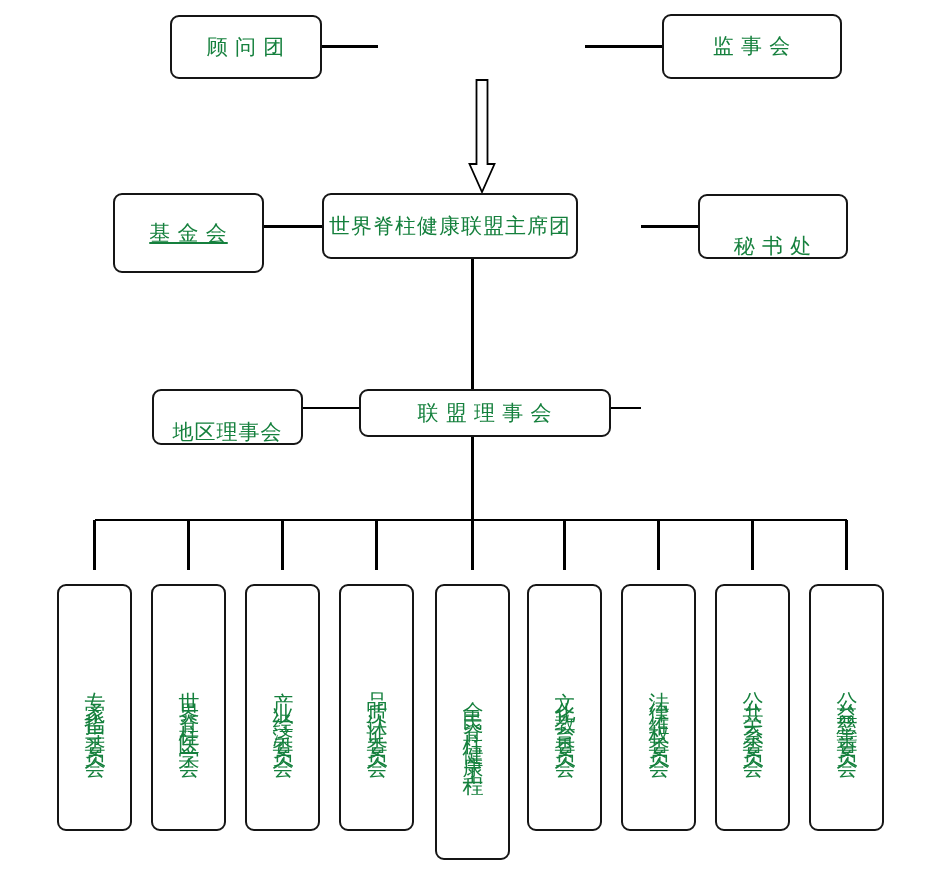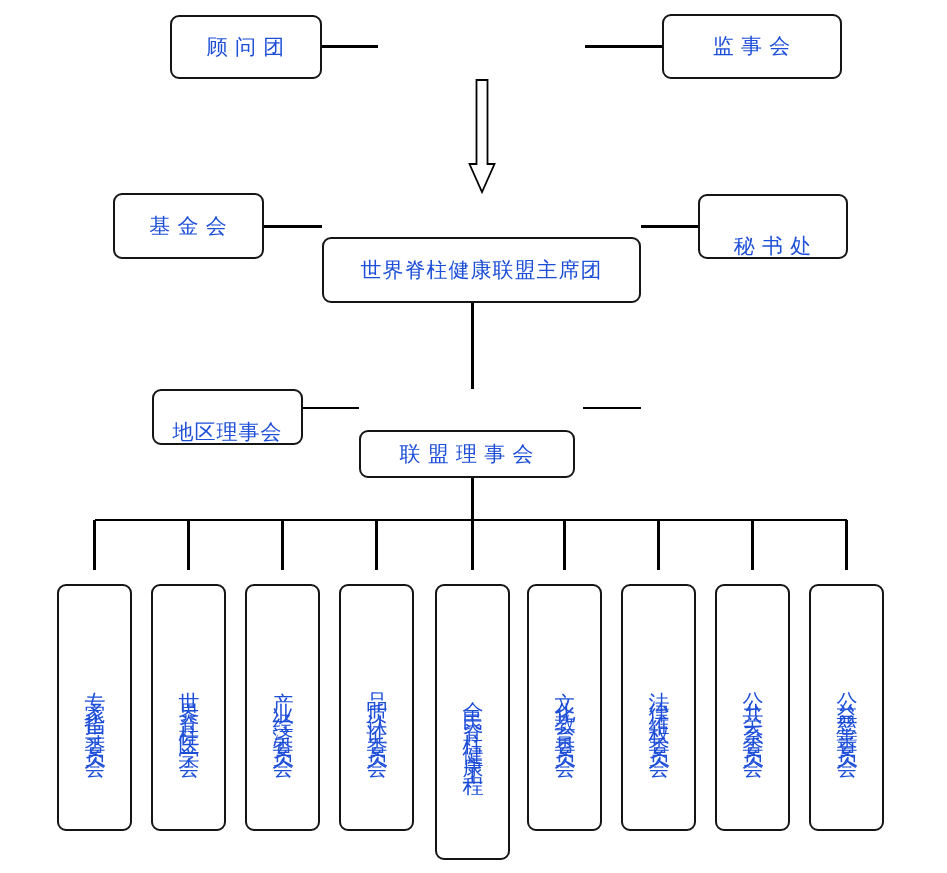--- a/index.html
+++ b/index.html
@@ -2,21 +2,21 @@
 <html><head>
 <meta charset="utf-8">
 <style>
   html, body { margin: 0; padding: 0; background: #ffffff; }
   .canvas {
     position: relative;
     width: 947px;
     height: 873px;
     background: #ffffff;
     font-family: "Liberation Serif", "DejaVu Serif", serif;
-    color: #1d4ed8;
+    color: #15803d;
   }
   .wires {
     position: absolute;
     left: 0; top: 0;
     width: 947px; height: 873px;
   }
   .wires line {
     stroke: #000000;
     stroke-width: 2.6;
     shape-rendering: crispEdges;
@@ -78,34 +78,34 @@
     <polygon points="476.5,80 487.5,80 487.5,164 494.5,164 482,192 469.5,164 476.5,164" fill="#ffffff" stroke="#000000" stroke-width="1.8"></polygon>
   </svg>
 
   <div class="box" style="left:170px; top:15px; width:152px; height:64px;">
     <span class="lbl">顾 问 团</span>
   </div>
   <div class="box" style="left:662px; top:14px; width:180px; height:65px;">
     <span class="lbl">监 事 会</span>
   </div>
 
-  <div class="box" style="left:113px; top:193px; width:151px; height:66px;">
+  <div class="box" style="left:113px; top:193px; width:151px; height:80px;text-decoration:underline;">
     <span class="lbl">基 金 会</span>
   </div>
-  <div class="box" style="left:322px; top:193px; width:319px; height:66px;margin-top:44px;">
+  <div class="box" style="left:322px; top:193px; width:256px; height:66px;">
     <span class="lbl">世界脊柱健康联盟主席团</span>
   </div>
   <div class="box" style="left:698px; top:194px; width:150px; height:65px;align-items:flex-end;">
     <span class="lbl">秘 书 处</span>
   </div>
 
   <div class="box" style="left:152px; top:389px; width:151px; height:56px;align-items:flex-end;">
     <span class="lbl">地区理事会</span>
   </div>
-  <div class="box" style="left:359px; top:389px; width:216px; height:48px;margin-top:41px;">
+  <div class="box" style="left:359px; top:389px; width:252px; height:48px;">
     <span class="lbl">联 盟 理 事 会</span>
   </div>
 
   <div class="box vbox" style="left:57px; top:584px; width:75px; height:247px;">
     <span class="lbl">专家指导委员会</span>
   </div>
   <div class="box vbox" style="left:151px; top:584px; width:75px; height:247px;">
     <span class="lbl">世界脊柱医学会</span>
   </div>
   <div class="box vbox" style="left:245px; top:584px; width:75px; height:247px;">

